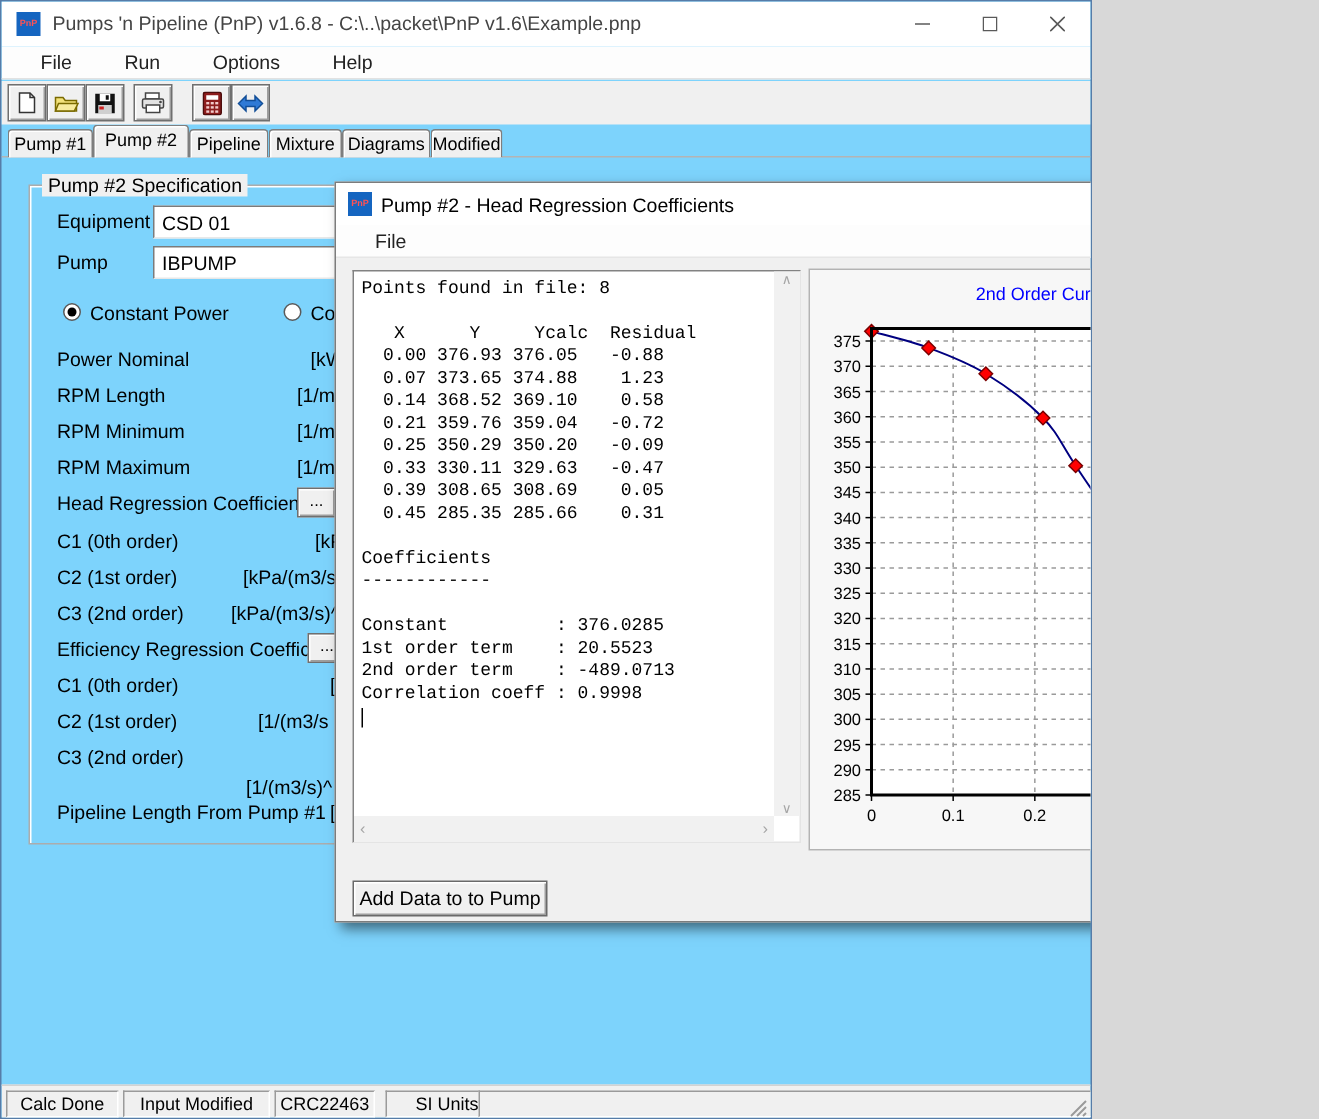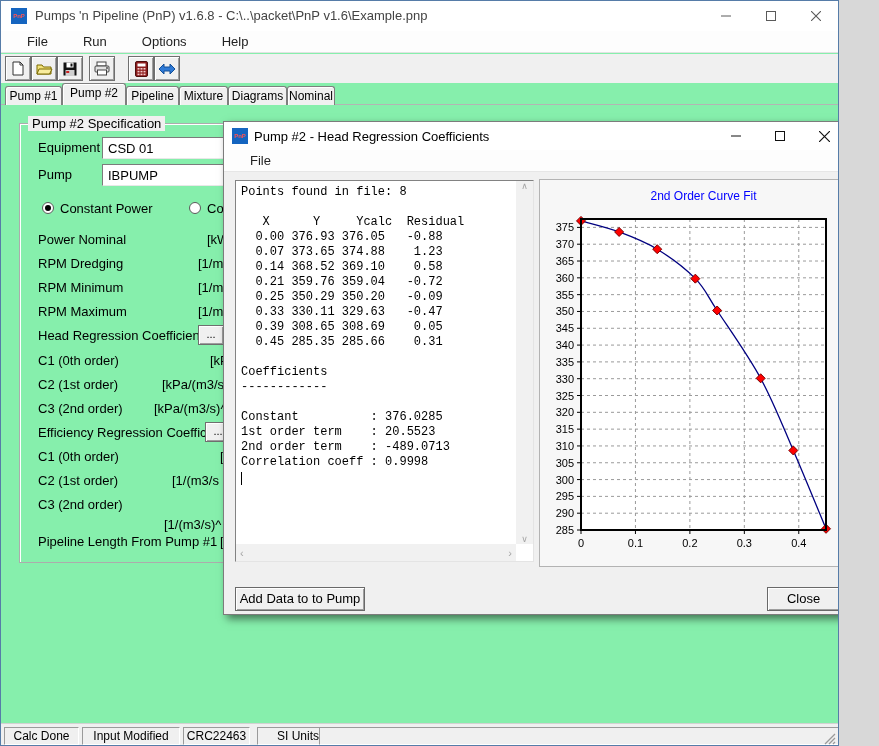--- a/index.html
+++ b/index.html
@@ -1,19 +1,19 @@
 <!DOCTYPE html>
 <html><head>
 <meta charset="utf-8">
 <style>
   * { margin:0; padding:0; box-sizing:border-box; }
   html,body { background:#d8d8d8; }
   .win {
-    position:relative; width:839px; height:746px; overflow:hidden;
-    background:#86efac; border:1px solid #567ca8;
+    position:relative; width:728px; height:746px; overflow:hidden;
+    background:#7dd3fc; border:1px solid #567ca8;
     font-family:"Liberation Sans", sans-serif; font-size:13px; color:#000;
   }
   
   .titlebar { position:absolute; left:0; top:0; width:100%; height:30px; background:#ffffff; }
   .appicon { position:absolute; left:10px; top:7px; width:16px; height:16px; background:#1565c0;
              color:#ff5252; font-size:6px; font-weight:bold; text-align:center; line-height:16px; }
   .wtitle { position:absolute; left:34px; top:7px; color:#444; font-size:13px; white-space:nowrap; }
   .wbtns { position:absolute; right:0; top:0; height:30px; display:flex; }
   .wbtn { width:45px; height:30px; display:flex; align-items:center; justify-content:center; color:#5a5a5a; }
   
@@ -177,36 +177,36 @@
         </svg>
     </div>
   </div>
 
   <div class="tabline"></div>
   <div class="tab" style="left:4px;   width:57px;">Pump #1</div>
   <div class="tab active" style="left:61px;  width:64px;">Pump #2</div>
   <div class="tab" style="left:125px; width:53px;">Pipeline</div>
   <div class="tab" style="left:178px; width:49px;">Mixture</div>
   <div class="tab" style="left:227px; width:59px;">Diagrams</div>
-  <div class="tab" style="left:286px; width:48px;">Nominal</div>
+  <div class="tab" style="left:286px; width:48px;">Modified</div>
 
   <div class="groupbox">
     <div class="gblegend">Pump #2 Specification</div>
     <div class="flabel" style="left:18px; top:16px;">Equipment</div>
     <input class="tbox" style="left: 82px; top: 13px; width: 170px;" value="CSD 01">
     <div class="flabel" style="left:18px; top:43px;">Pump</div>
     <input class="tbox" style="left: 82px; top: 40px; width: 170px;" value="IBPUMP">
     <div class="radio sel" style="left:22px; top:78px;"></div>
     <div class="flabel" style="left:40px; top:77px;">Constant Power</div>
     <div class="radio" style="left:169px; top:78px;"></div>
     <div class="flabel" style="left:187px; top:77px;">Co</div>
     <div id="spec-rows">
         <div class="flabel" style="left: 18px; top: 108px;">Power Nominal</div>
         <div class="flabel" style="left: 187px; top: 108px;">[kW</div>
-        <div class="flabel" style="left: 18px; top: 132px;">RPM Dredging</div>
+        <div class="flabel" style="left: 18px; top: 132px;">RPM Length</div>
         <div class="flabel" style="left: 178px; top: 132px;">[1/mi</div>
         <div class="flabel" style="left: 18px; top: 156px;">RPM Minimum</div>
         <div class="flabel" style="left: 178px; top: 156px;">[1/mi</div>
         <div class="flabel" style="left: 18px; top: 180px;">RPM Maximum</div>
         <div class="flabel" style="left: 178px; top: 180px;">[1/mi</div>
         <div class="flabel" style="left: 18px; top: 204px;">Head Regression Coefficients:</div>
         <div class="dots" style="left: 178px; top: 201px;">...</div>
         <div class="flabel" style="left: 18px; top: 229px;">C1 (0th order)</div>
         <div class="flabel" style="left: 190px; top: 229px;">[kP</div>
         <div class="flabel" style="left: 18px; top: 253px;">C2 (1st order)</div>

